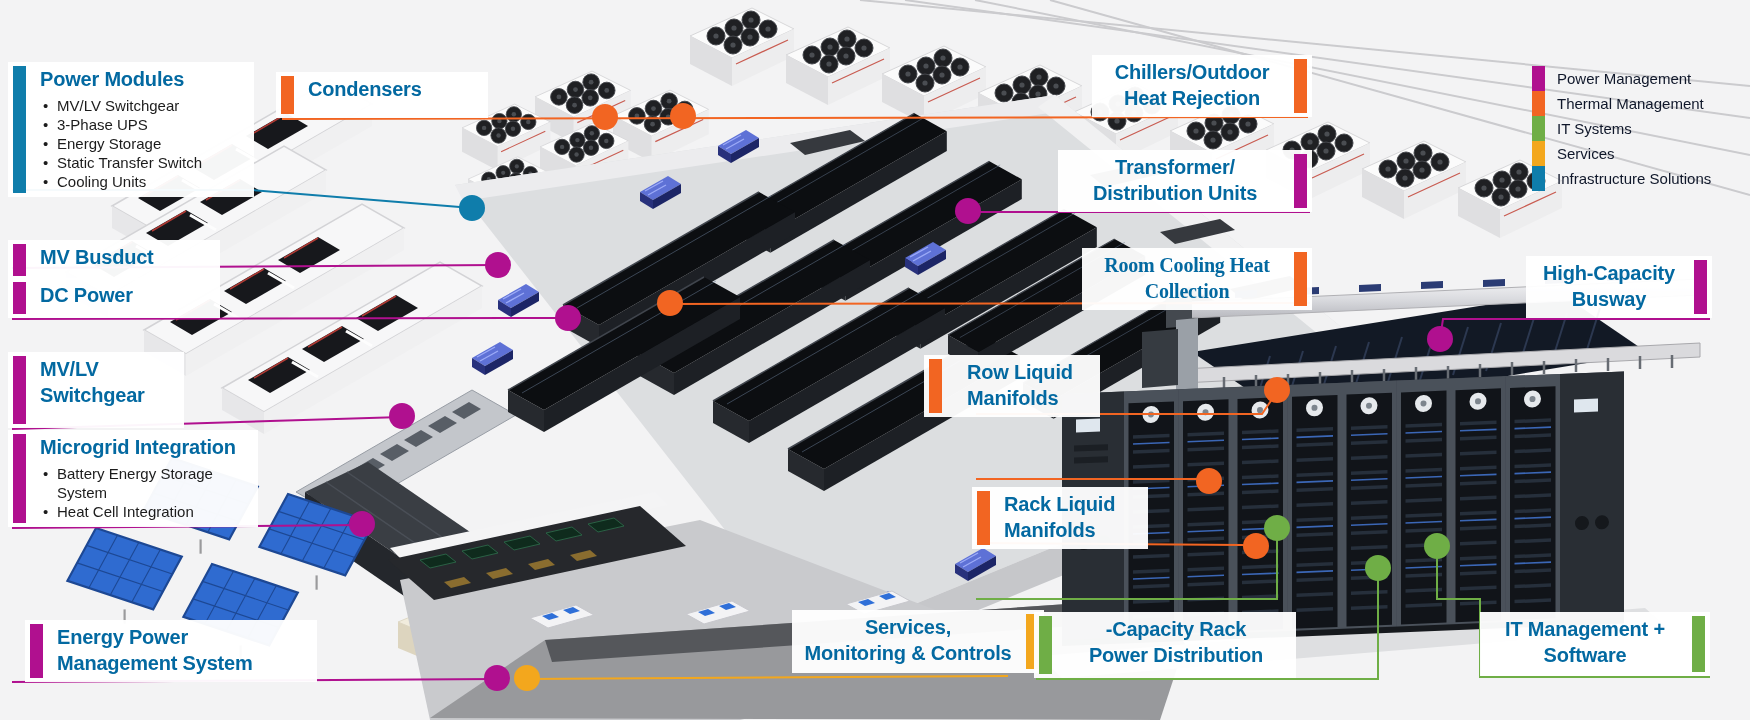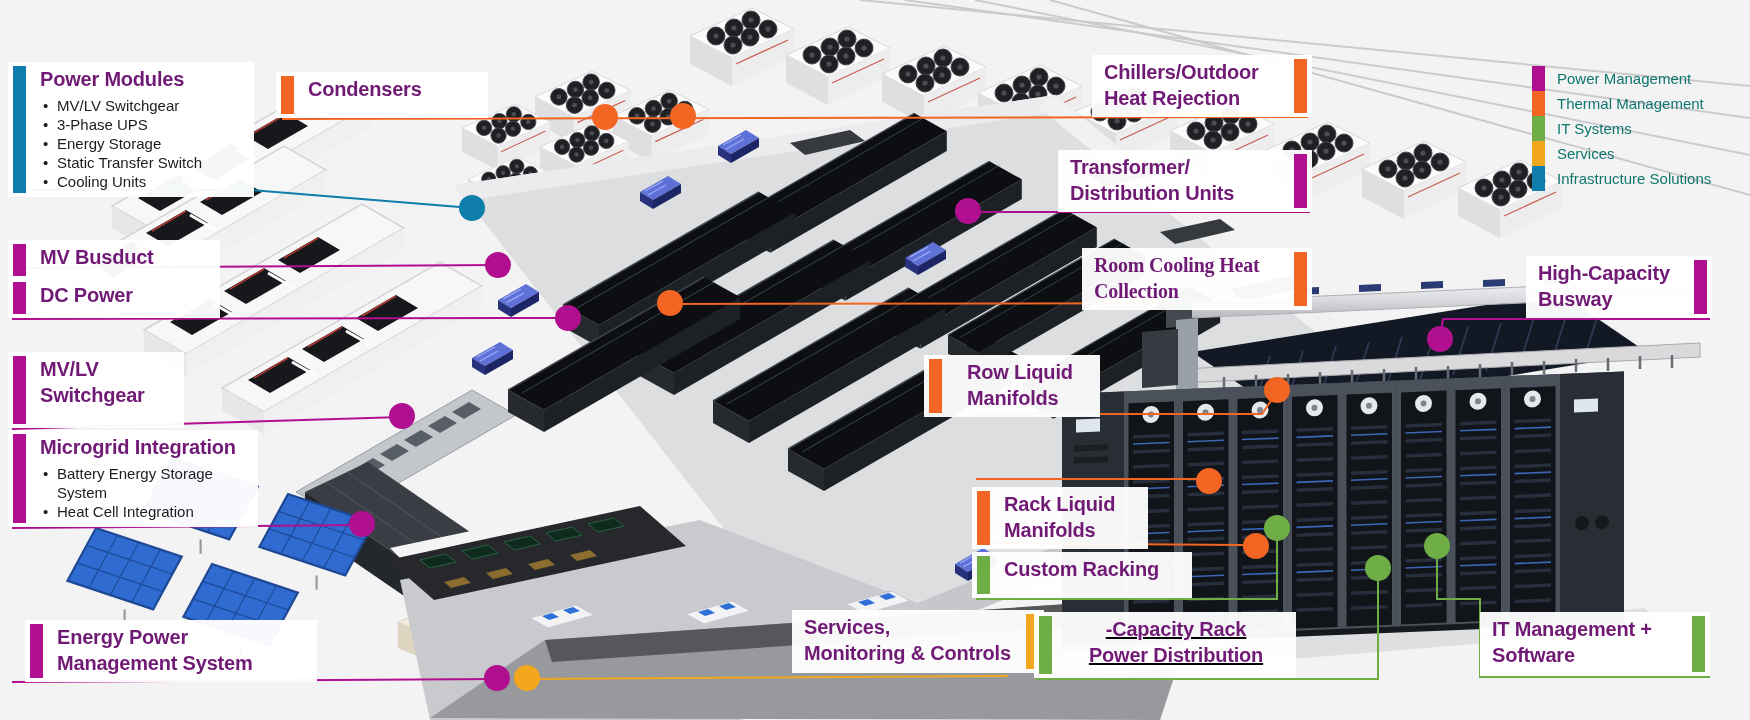--- a/index.html
+++ b/index.html
@@ -2,32 +2,32 @@
 <html><head>
 <meta charset="utf-8">
 <style>
   html,body{margin:0;padding:0;background:#e9e9ea;}
   #stage{position:relative;width:1750px;height:720px;overflow:hidden;background:#f4f4f5;
          font-family:"Liberation Sans",sans-serif;}
   svg.scene{position:absolute;left:0;top:0;}
   .co{position:absolute;background:rgba(255,255,255,.96);box-sizing:border-box;
       padding:5px 10px 6px 32px;}
   .co .bar{position:absolute;left:5px;top:4px;bottom:4px;width:13px;background:#999;}
-  .co.right{text-align:left;padding:5px 32px 6px 12px;}
+  .co.right{text-align:center;padding:5px 32px 6px 12px;}
   .co.right .bar{left:auto;right:5px;}
   .co.center{text-align:center;}
-  .t{font-weight:700;font-size:20px;line-height:1.28;color:#701a75;white-space:pre-line;
+  .t{font-weight:700;font-size:20px;line-height:1.28;color:#0369a1;white-space:pre-line;
      letter-spacing:-.2px;}
   .co ul{list-style:none;margin:3px 0 0;padding:0;}
   .co li{position:relative;font-size:15px;line-height:1.27;color:#1c1c1c;padding-left:17px;}
   .co li::before{content:"•";position:absolute;left:3px;}
   .legend{position:absolute;}
   .lrow{display:flex;align-items:center;height:25px;}
   .seg{width:13px;height:25px;flex:0 0 13px;background:#888;}
-  .llab{margin-left:12px;font-size:15px;color:#0f766e;white-space:nowrap;}
+  .llab{margin-left:12px;font-size:15px;color:#0f172a;white-space:nowrap;}
 </style>
 </head>
 <body>
 
 <div id="stage">
 
 <svg class="scene" width="1750" height="720" viewBox="0 0 1750 720">
 <defs>
   <linearGradient id="met" x1="0" y1="0" x2="0" y2="1">
     <stop offset="0" stop-color="#f5f5f7"></stop>
@@ -424,32 +424,28 @@
 Manifolds</div>
 </div>
 
 
 <div class="co" style="left:972px;top:487px;width:176px;min-height:55px;">
   <span class="bar" style="background: rgb(242, 101, 34);"></span>
   <div class="t">Rack Liquid
 Manifolds</div>
 </div>
 
-<div class="co" style="left:972px;top:552px;width:220px;min-height:46px;">
-  <span class="bar" style="background: rgb(111, 174, 70);"></span>
-  <div class="t">Custom Racking</div>
-</div>
 
 <div class="co right" style="left:764px;top:610px;width:252px;min-height:63px;margin-left:28px;">
   <span class="bar" style="background: rgb(243, 167, 29);"></span>
   <div class="t">Services,
 Monitoring &amp; Controls</div>
 </div>
 
-<div class="co center" style="left:1034px;top:612px;width:262px;min-height:66px;text-decoration:underline;">
+<div class="co center" style="left:1034px;top:612px;width:262px;min-height:66px;">
   <span class="bar" style="background: rgb(111, 174, 70);"></span>
   <div class="t">-Capacity Rack
 Power Distribution</div>
 </div>
 
 <div class="co right" style="left:1480px;top:612px;width:230px;min-height:64px;">
   <span class="bar" style="background: rgb(111, 174, 70);"></span>
   <div class="t">IT Management +
 Software</div>
 </div>

